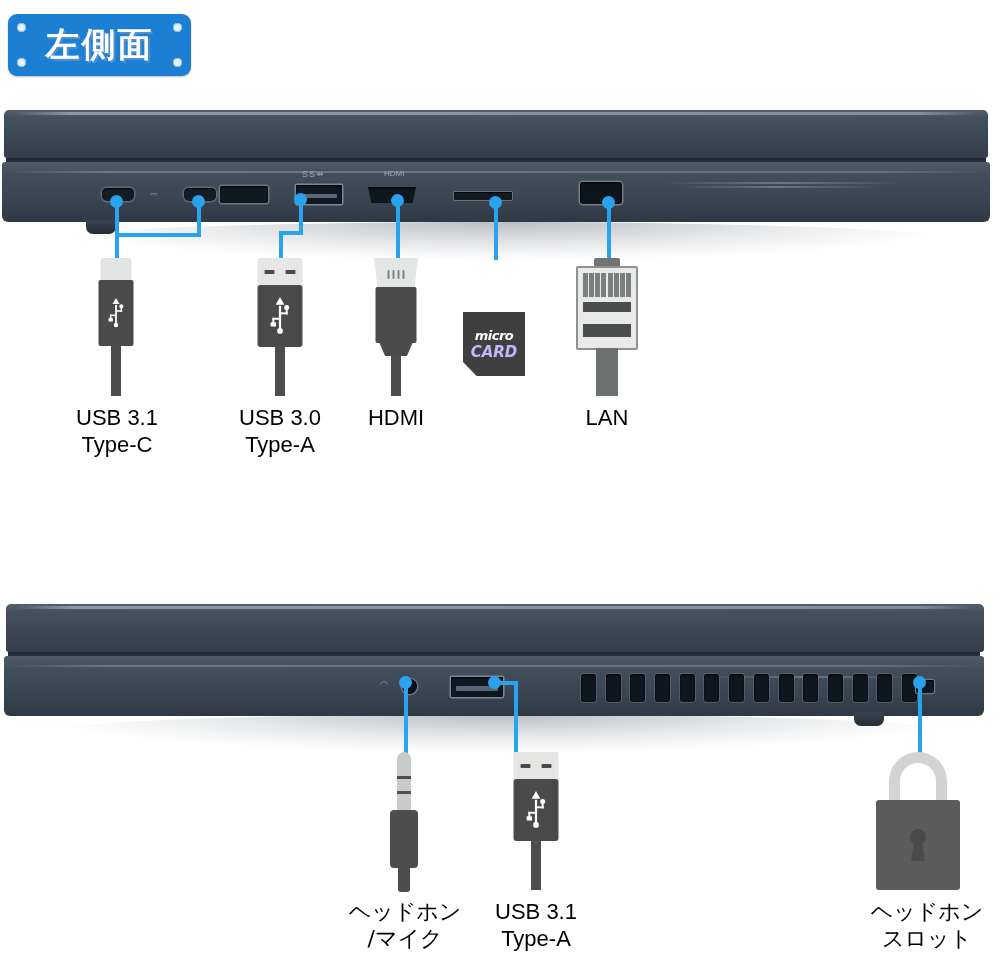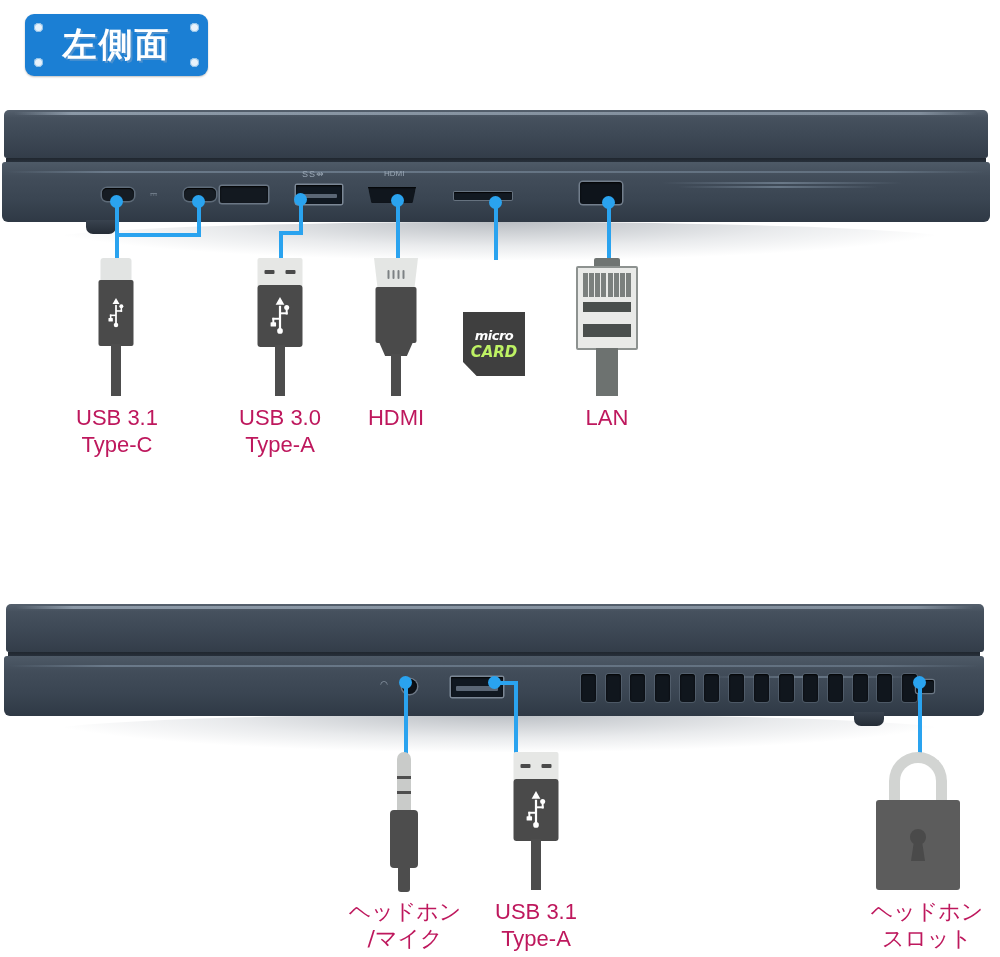--- a/index.html
+++ b/index.html
@@ -29,21 +29,21 @@
   }
   .badge .screw{
     position:absolute;width:9px;height:9px;border-radius:50%;
     background:#e8f2fb;box-shadow:inset 0 0 0 1px #8ec0e8;
   }
   .badge .screw.tl{left:9px;top:9px;}
   .badge .screw.tr{right:9px;top:9px;}
   .badge .screw.bl{left:9px;bottom:9px;}
   .badge .screw.br{right:9px;bottom:9px;}
 
-  #badge-left{left:25px;top:14px;width:183px;height:62px;}
+  #badge-left{left:8px;top:14px;width:183px;height:62px;}
   #badge-left .badge-text{font-size:34px;}
   #badge-right{left:802px;top:502px;width:190px;height:64px;}
   #badge-right .badge-text{font-size:34px;}
 
   
   .laptop{position:absolute;}
   .lid{
     position:absolute;left:0;top:0;width:100%;
     background:linear-gradient(180deg,#55606d 0%,#46515e 16%,#3d4855 55%,#333d49 100%);
     border-radius:5px 5px 3px 3px;
@@ -193,21 +193,21 @@
     clip-path:polygon(0 0,100% 0,100% 100%,22% 100%,0 78%);
     display:flex;flex-direction:column;align-items:center;justify-content:center;
   }
   .sd-card .sd-top{
     color:#fff;font-weight:bold;font-size:13px;line-height:1;
     letter-spacing:-0.5px;font-style:italic;
     font-family:"DejaVu Sans","Liberation Sans",sans-serif;
     margin-bottom:3px;
   }
   .sd-card .sd-bot{
-    color:#bef264;font-weight:bold;font-size:15px;line-height:1;
+    color:#c4b5fd;font-weight:bold;font-size:15px;line-height:1;
     letter-spacing:0px;font-style:italic;
     font-family:"DejaVu Sans","Liberation Sans",sans-serif;
   }
 
   .lan-plug{position:absolute;left:50%;transform:translateX(-50%);}
   .lan-clip{
     position:absolute;left:50%;transform:translateX(-50%);
     background:#6f7472;border-radius:2px 2px 0 0;
   }
   .lan-body{
@@ -251,21 +251,21 @@
     position:absolute;left:0;bottom:0;width:100%;
     background:#5c5c5c;border-radius:3px;
   }
   .lock-key{
     position:absolute;left:50%;top:50%;transform:translate(-50%,-50%);
   }
 
   
   .label{
     position:absolute;
-    color:#be185d;
+    color:#000000;
     font-size:22px;
     line-height:27px;
     text-align:center;
     white-space:pre-line;
     font-family:"Liberation Sans","DejaVu Sans",sans-serif;
   }
   .label.jp{font-family:"DejaVu Sans","Liberation Sans",sans-serif;}
 </style>
 </head>
 <body>

